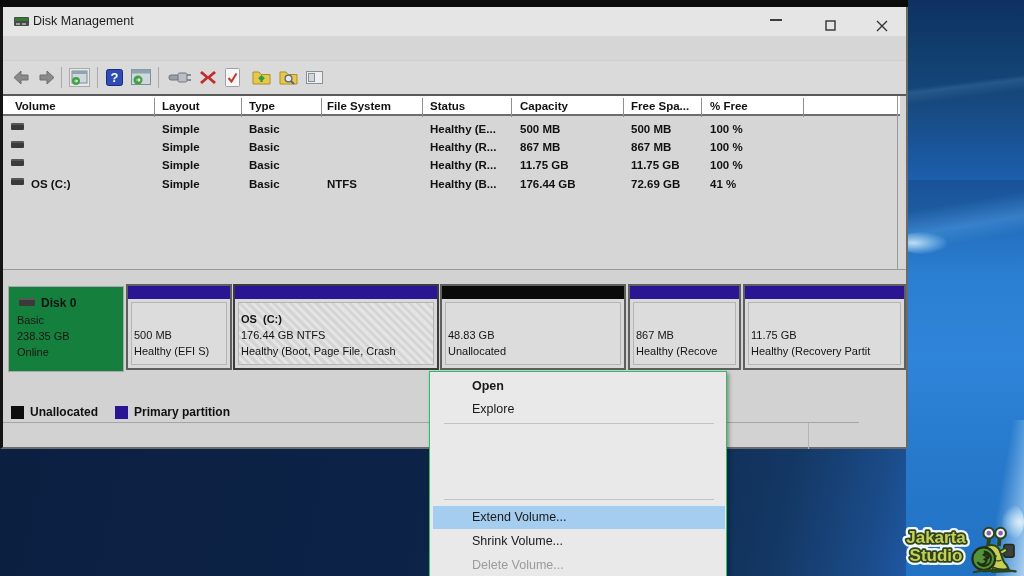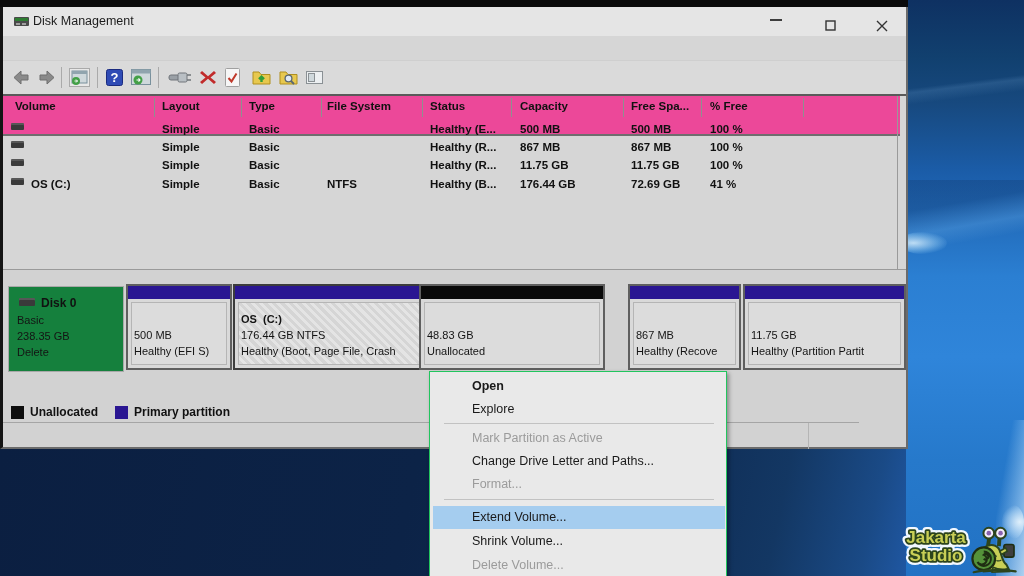--- a/index.html
+++ b/index.html
@@ -29,21 +29,21 @@
     border-left:3px solid #141414; border-right:2px solid #6b6b6b; border-bottom:2px solid #6b6b6b; }
   #titlebar { left:0; top:0; width:903px; height:29px; background:#e5e5e5; }
   #titletxt { left:30px; top:7px; font-size:12.5px; color:#1c1c1c; }
   #menubar { left:0; top:29px; width:903px; height:24px; background:#e2e2e2; border-top:1px solid #d0d0d0; }
   .menuitem { position:absolute; top:5px; font-size:12px; color:#1c1c1c; }
   #toolbar { left:0; top:53px; width:903px; height:34px; background:#dadada; border-top:1px solid #cfcfcf; }
   .tsep { top:6px; width:1px; height:21px; background:#aaaaaa; }
 
   
   #list { left:0; top:87px; width:903px; height:175px; background:#d6d6d6; border-top:2px solid #5a5a5a; }
-  #lhead { position:absolute; left:0; top:0; width:897px; height:40px; background:#ec4899; border-bottom:2px solid #6e6e6e; }
+  #lhead { position:absolute; left:0; top:0; width:897px; height:20px; background:#ffffff; border-bottom:2px solid #6e6e6e; }
   .hcell { position:absolute; top:4px; font-size:11.5px; font-weight:bold; color:#111; white-space:nowrap; }
   .hdiv { position:absolute; top:2px; width:1px; height:19px; background:#8f8f8f; }
   .rtxt { position:absolute; font-size:11.5px; font-weight:bold; color:#111; white-space:nowrap; }
   .vicon { position:absolute; width:13px; height:5px; background:#3a3a3a; border-radius:1px; box-shadow:0 -2px 0 #575757; }
 
   
   #diskarea { left:0; top:262px; width:903px; height:178px; background:#d2d2d2; border-top:1px solid #9a9a9a; }
   #disklabel { position:absolute; left:5px; top:16px; width:116px; height:86px; background:#15803d; border:1px solid #a8a8a8; }
   .part { position:absolute; top:14px; height:86px; background:#d9d9d9; border:2px solid #5f5f5f; }
   .pbar { position:absolute; left:0; top:0; right:0; height:13px; background:#2a1692; }
@@ -197,81 +197,72 @@
       <div class="rtxt" style="left:628px;top:82px">72.69 GB</div>
       <div class="rtxt" style="left:707px;top:82px">41 %</div>
     </div>
 
     <div class="abs" id="diskarea">
       <div id="disklabel">
         <div class="vicon" style="left:10px;top:13px;width:16px;height:6px"></div>
         <div class="rtxt" style="left:32px;top:9px;font-size:12px">Disk 0</div>
         <div class="ptxt" style="left:8px;top:27px">Basic</div>
         <div class="ptxt" style="left:8px;top:43px">238.35 GB</div>
-        <div class="ptxt" style="left:8px;top:59px">Delete</div>
+        <div class="ptxt" style="left:8px;top:59px">Online</div>
       </div>
       <div class="part" style="left:123px;width:106px">
         <div class="pbar"></div>
         <div class="pbody"></div>
         <div class="ptxt" style="top:43px">500 MB</div>
         <div class="ptxt" style="top:59px;right:3px">Healthy (EFI S)</div>
       </div>
       <div class="part" style="left:230px;width:206px;border-color:#3c3c3c">
         <div class="pbar"></div>
         <div class="pbody hatch"></div>
         <div class="ptxt" style="top:27px;font-weight:bold">OS&nbsp; (C:)</div>
         <div class="ptxt" style="top:43px">176.44 GB NTFS</div>
         <div class="ptxt" style="top:59px;right:20px">Healthy (Boot, Page File, Crash</div>
       </div>
-      <div class="part" style="left:416px;width:186px">
+      <div class="part" style="left:437px;width:186px">
         <div class="pbar" style="background:#0a0a0a"></div>
         <div class="pbody"></div>
         <div class="ptxt" style="top:43px">48.83 GB</div>
         <div class="ptxt" style="top:59px">Unallocated</div>
       </div>
       <div class="part" style="left:625px;width:113px">
         <div class="pbar"></div>
         <div class="pbody"></div>
         <div class="ptxt" style="top:43px">867 MB</div>
         <div class="ptxt" style="top:59px;right:3px">Healthy (Recove</div>
       </div>
       <div class="part" style="left:740px;width:163px">
         <div class="pbar"></div>
         <div class="pbody"></div>
         <div class="ptxt" style="top:43px">11.75 GB</div>
-        <div class="ptxt" style="top:59px;right:3px">Healthy (Partition Partit</div>
+        <div class="ptxt" style="top:59px;right:3px">Healthy (Recovery Partit</div>
       </div>
       <div id="legend">
         <div class="sq" style="left:8px;background:#0d0d0d"></div>
         <div class="abs" style="left:27px;top:2px">Unallocated</div>
         <div class="sq" style="left:112px;background:#2a1692"></div>
         <div class="abs" style="left:131px;top:2px">Primary partition</div>
       </div>
       <div class="abs" style="left:0;top:152px;width:856px;height:1px;background:#a5a5a5"></div>
       <div class="abs" style="left:805px;top:153px;width:1px;height:26px;background:#b5b5b5"></div>
     </div>
   </div>
 
   <div class="abs" id="cmenu">
     <div class="mi" style="top:3px">
         <span style="font-weight:bold">Open</span>
       </div>
     <div class="mi" style="top:26px">
         <span>Explore</span>
       </div>
     <div class="msep" style="top:51px"></div>
-    <div class="mi dis" style="top:55px">
-        <span>Mark Partition as Active</span>
-      </div>
-    <div class="mi" style="top:78px">
-        <span>Change Drive Letter and Paths...</span>
-      </div>
-    <div class="mi dis" style="top:101px">
-        <span>Format...</span>
-      </div>
     <div class="msep" style="top:127px"></div>
     <div class="mi hot" style="top:134px">
         <span>Extend Volume...</span>
       </div>
     <div class="mi" style="top:158px">
         <span>Shrink Volume...</span>
       </div>
     <div class="mi dis" style="top:182px">
         <span>Delete Volume...</span>
       </div>

